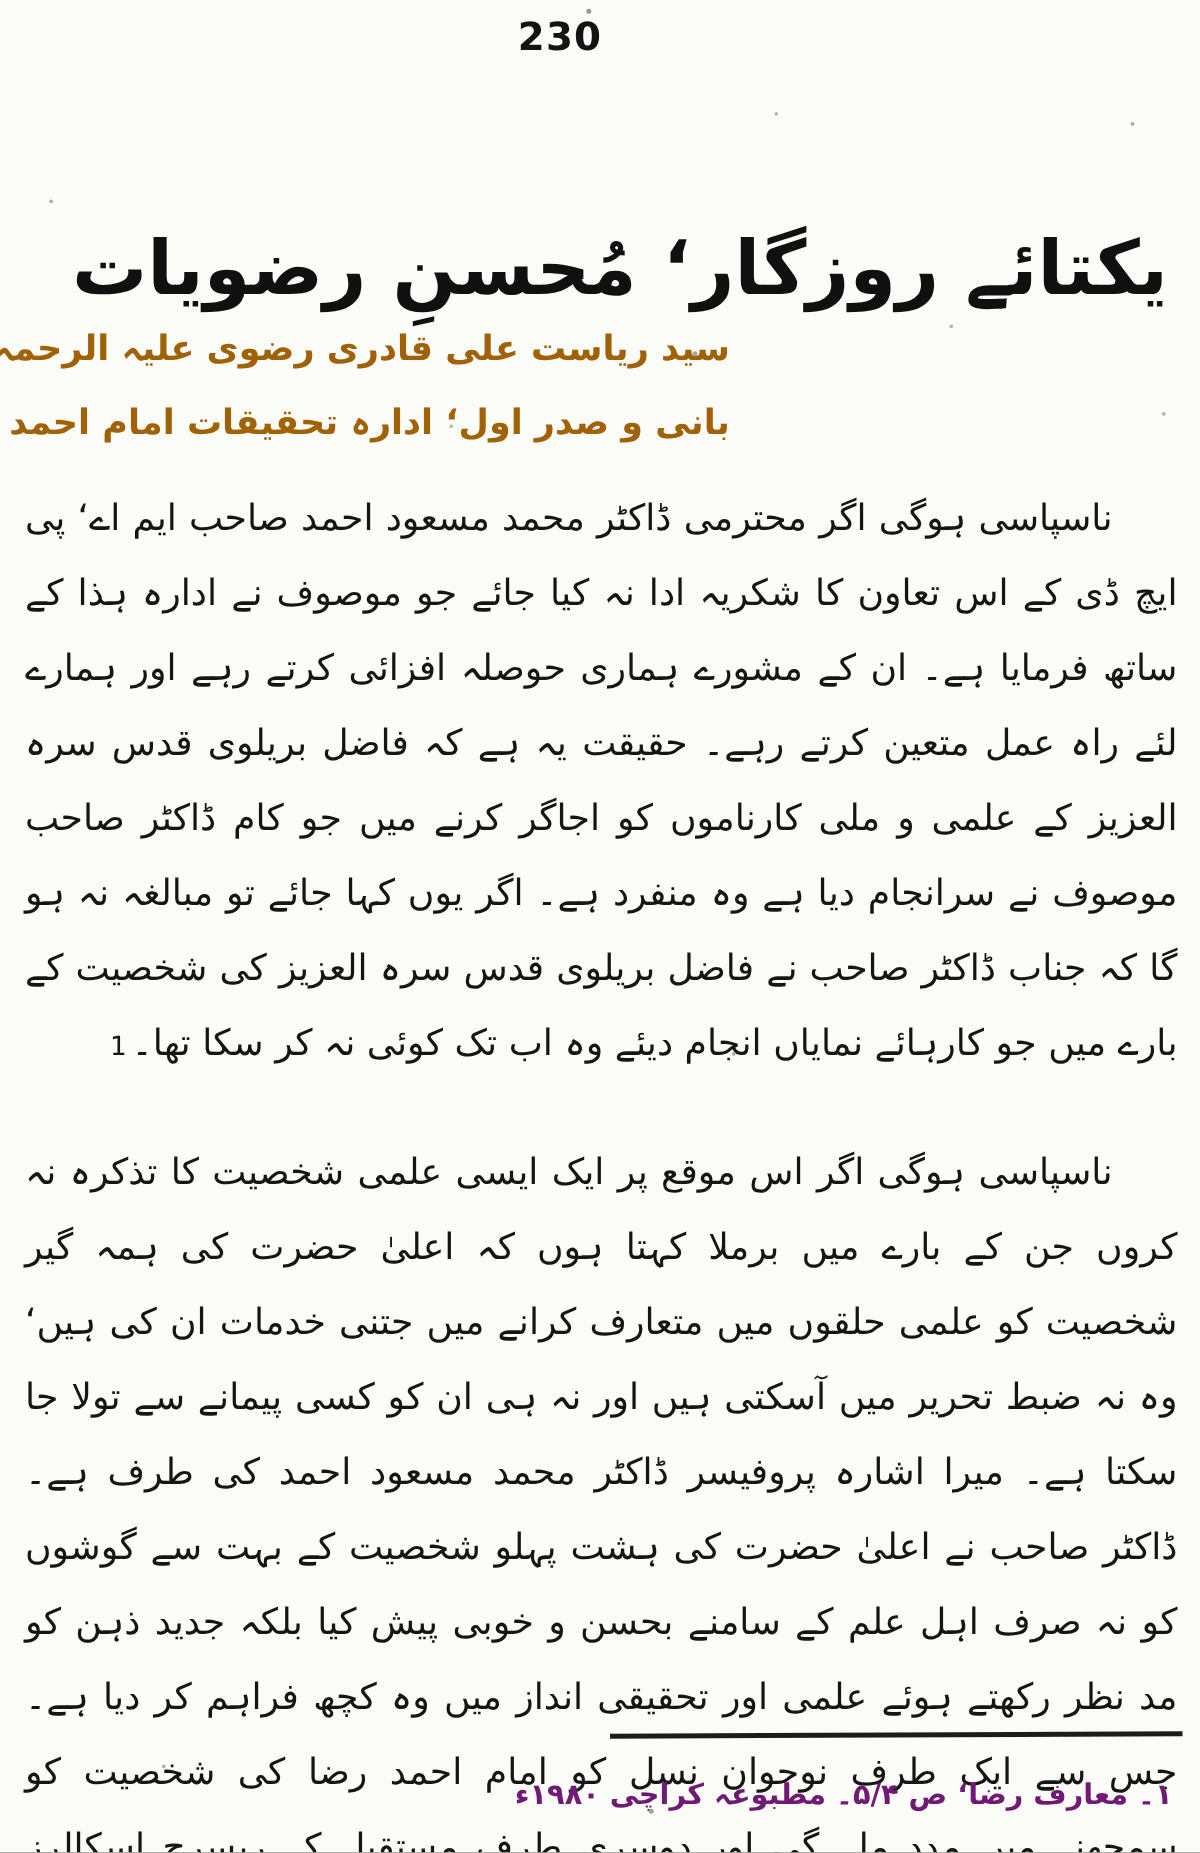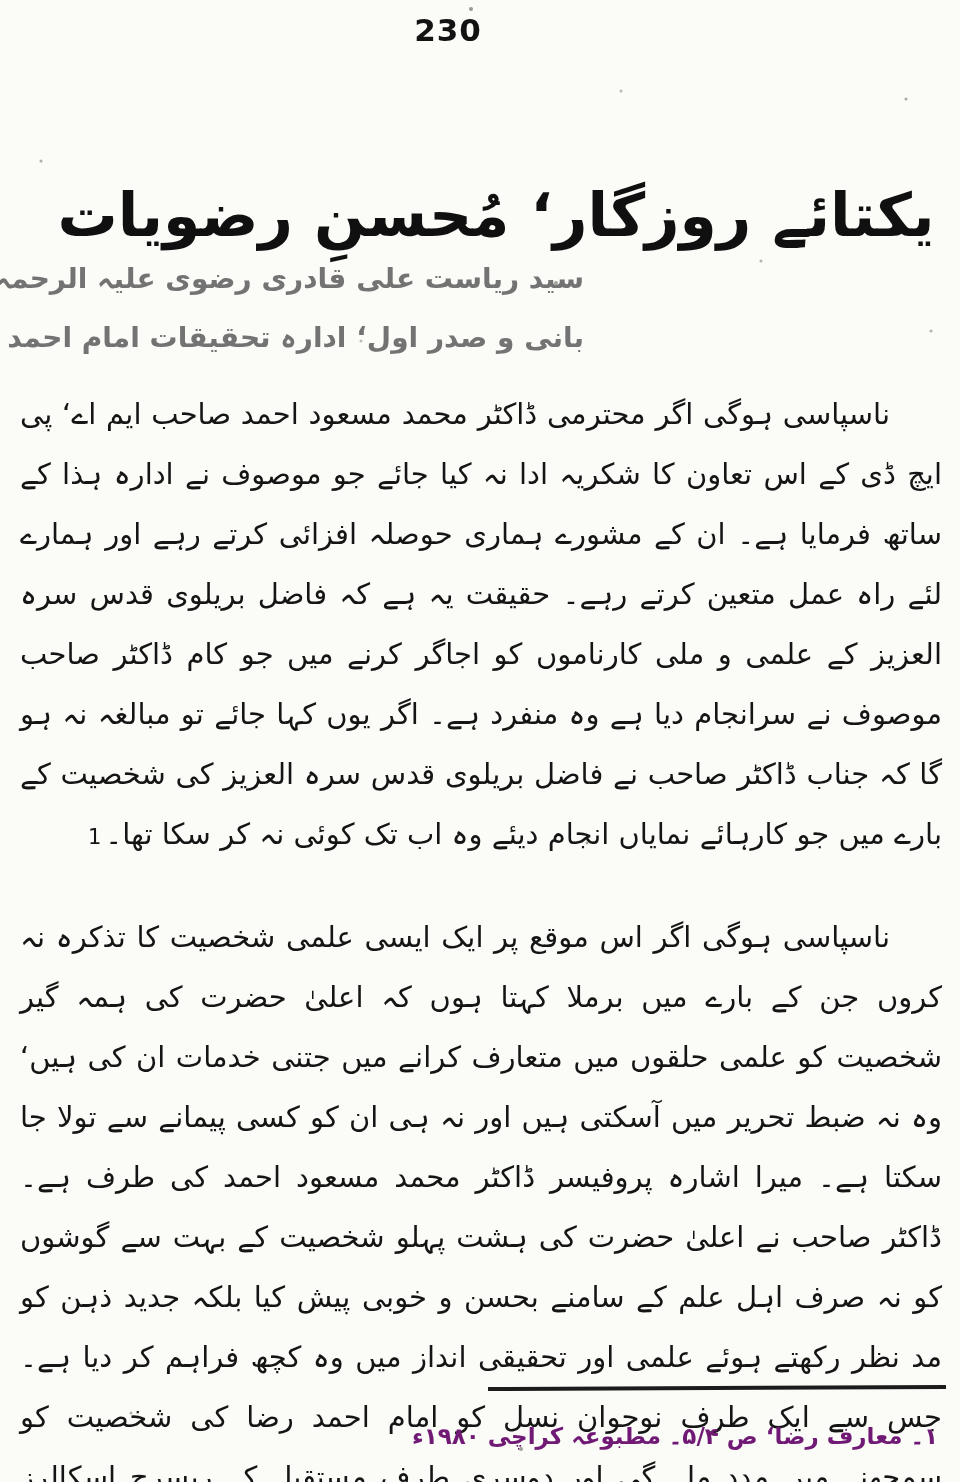--- a/index.html
+++ b/index.html
@@ -20,21 +20,21 @@
     position:absolute;top:118px;left:0;right:0;
     direction:rtl;text-align:center;
     font-size:60px;font-weight:bold;line-height:1.9;
     color:#101010;
     margin-left:32px;
   }
   .byline{
     position:absolute;top:250px;left:24px;width:560px;
     direction:rtl;text-align:left;
     font-size:28px;font-weight:bold;line-height:2.1;
-    color:#737373;
+    color:#a16207;
   }
   .byline .b-line{white-space:nowrap;}
   .body-text{
     position:absolute;top:384px;left:20px;right:18px;
     direction:rtl;
     font-size:29px;line-height:60px;
     text-align:justify;
     color:#151515;
   }
   .body-text p{margin:0;text-indent:52px;}

